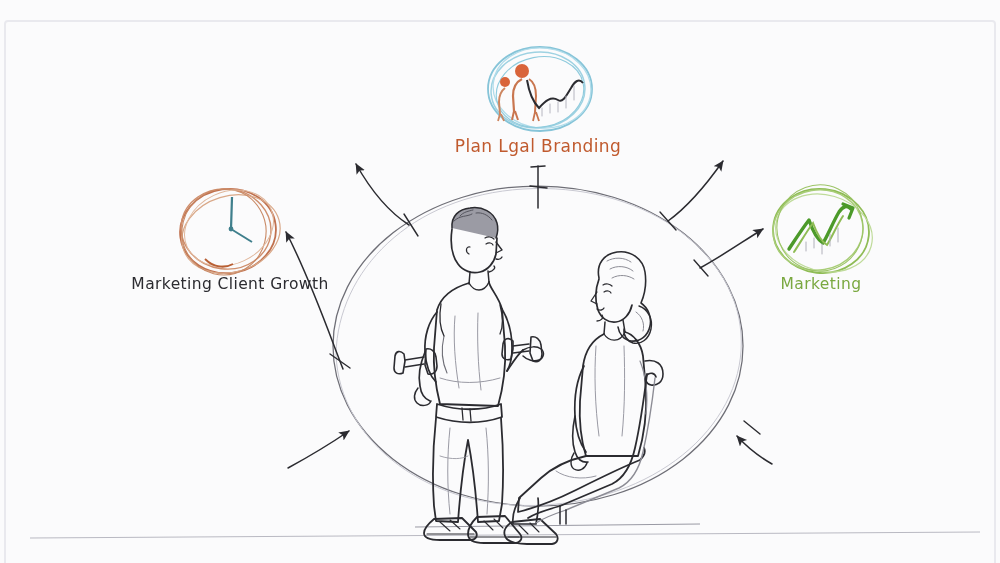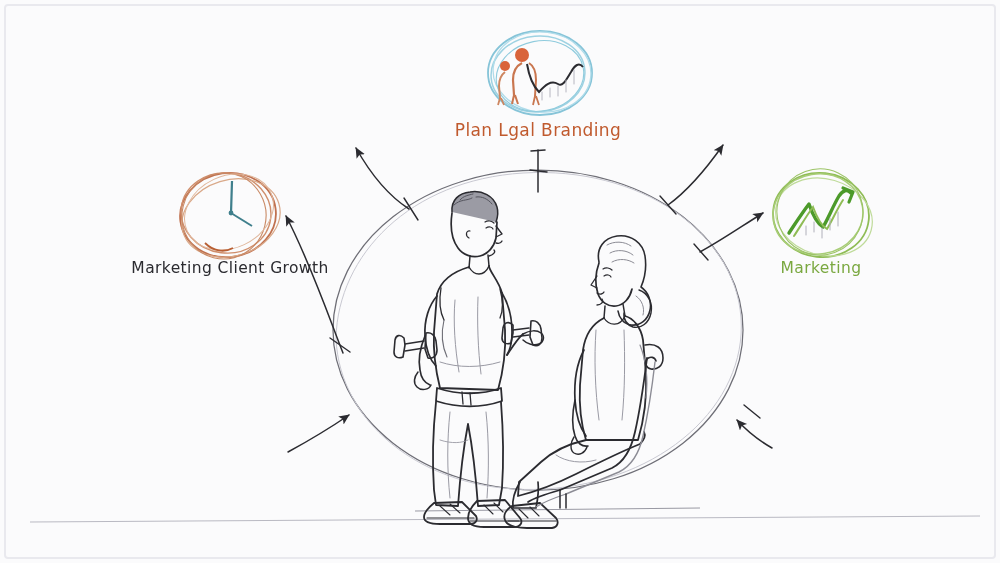--- a/index.html
+++ b/index.html
@@ -4,21 +4,21 @@
 <title>Sketch Diagram</title>
 <style>
   html,body{margin:0;padding:0;}
   body{
     width:1000px;height:563px;
     background:#fbfbfc;
     font-family:"DejaVu Sans", sans-serif;
     overflow:hidden;
     position:relative;
   }
-  #canvas-root{position:absolute;left:0;top:0;width:1000px;height:471px;}
+  #canvas-root{position:absolute;left:0;top:16px;width:1000px;height:471px;}
   svg#scene{position:absolute;left:0;top:0;width:1000px;height:563px;display:block;}
   .lbl{
     font-family:"DejaVu Sans", sans-serif;
     font-weight:400;
     letter-spacing:.4px;
   }
   .frame{fill:none;stroke:#e9e9ee;stroke-width:2;}
 </style>
 </head>
 <body>

